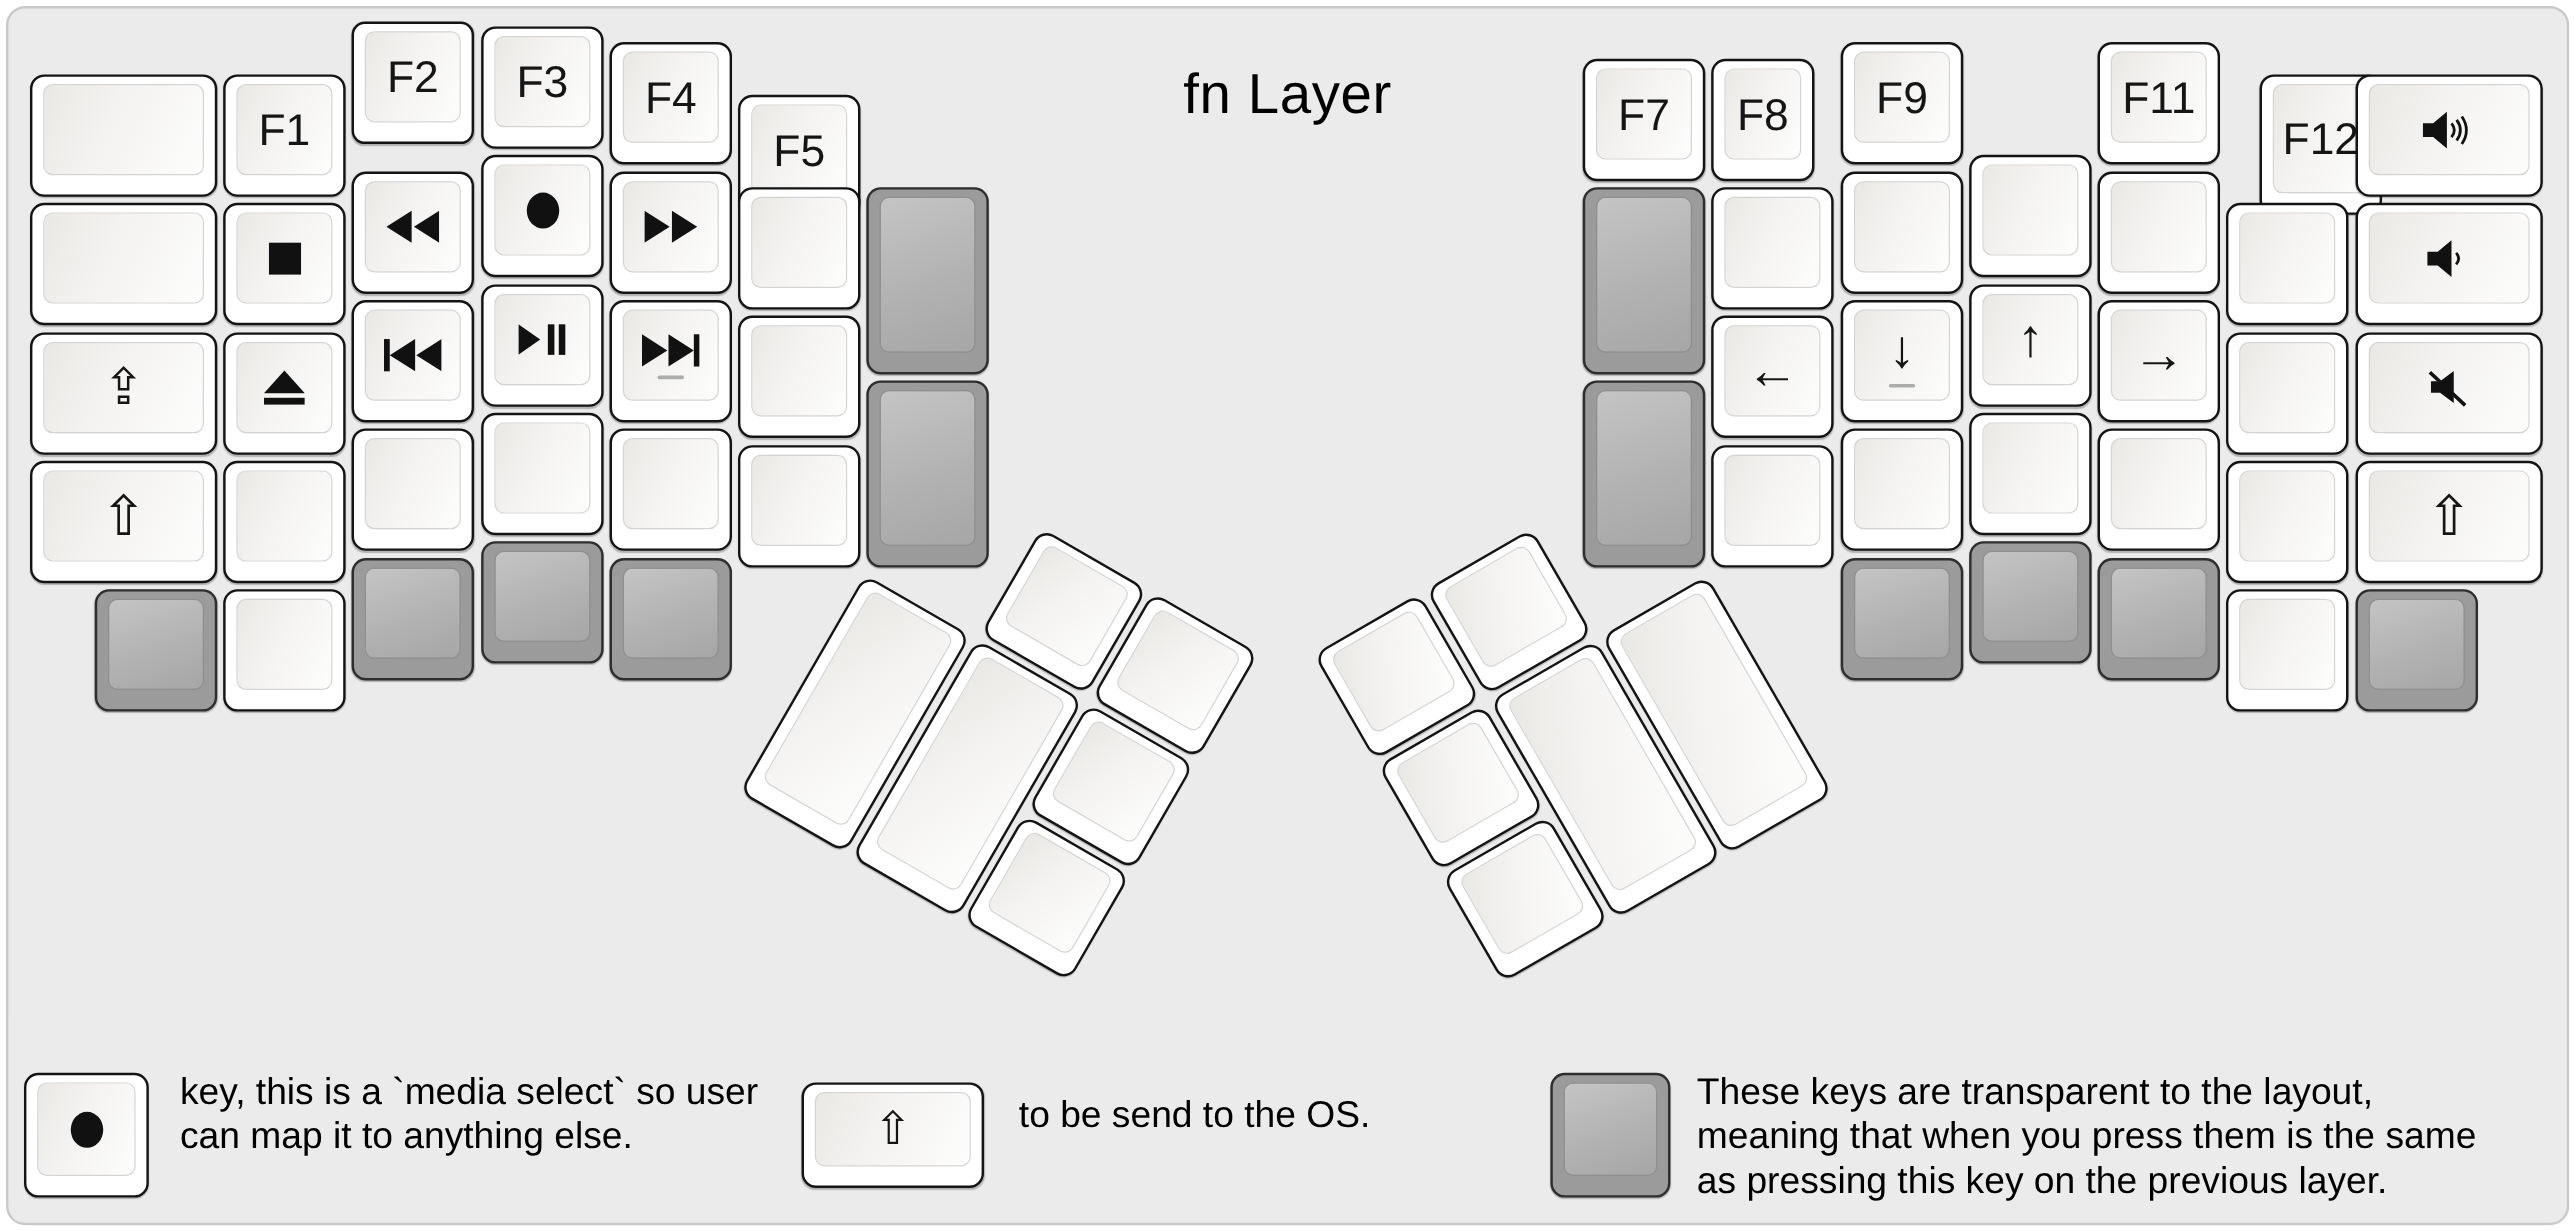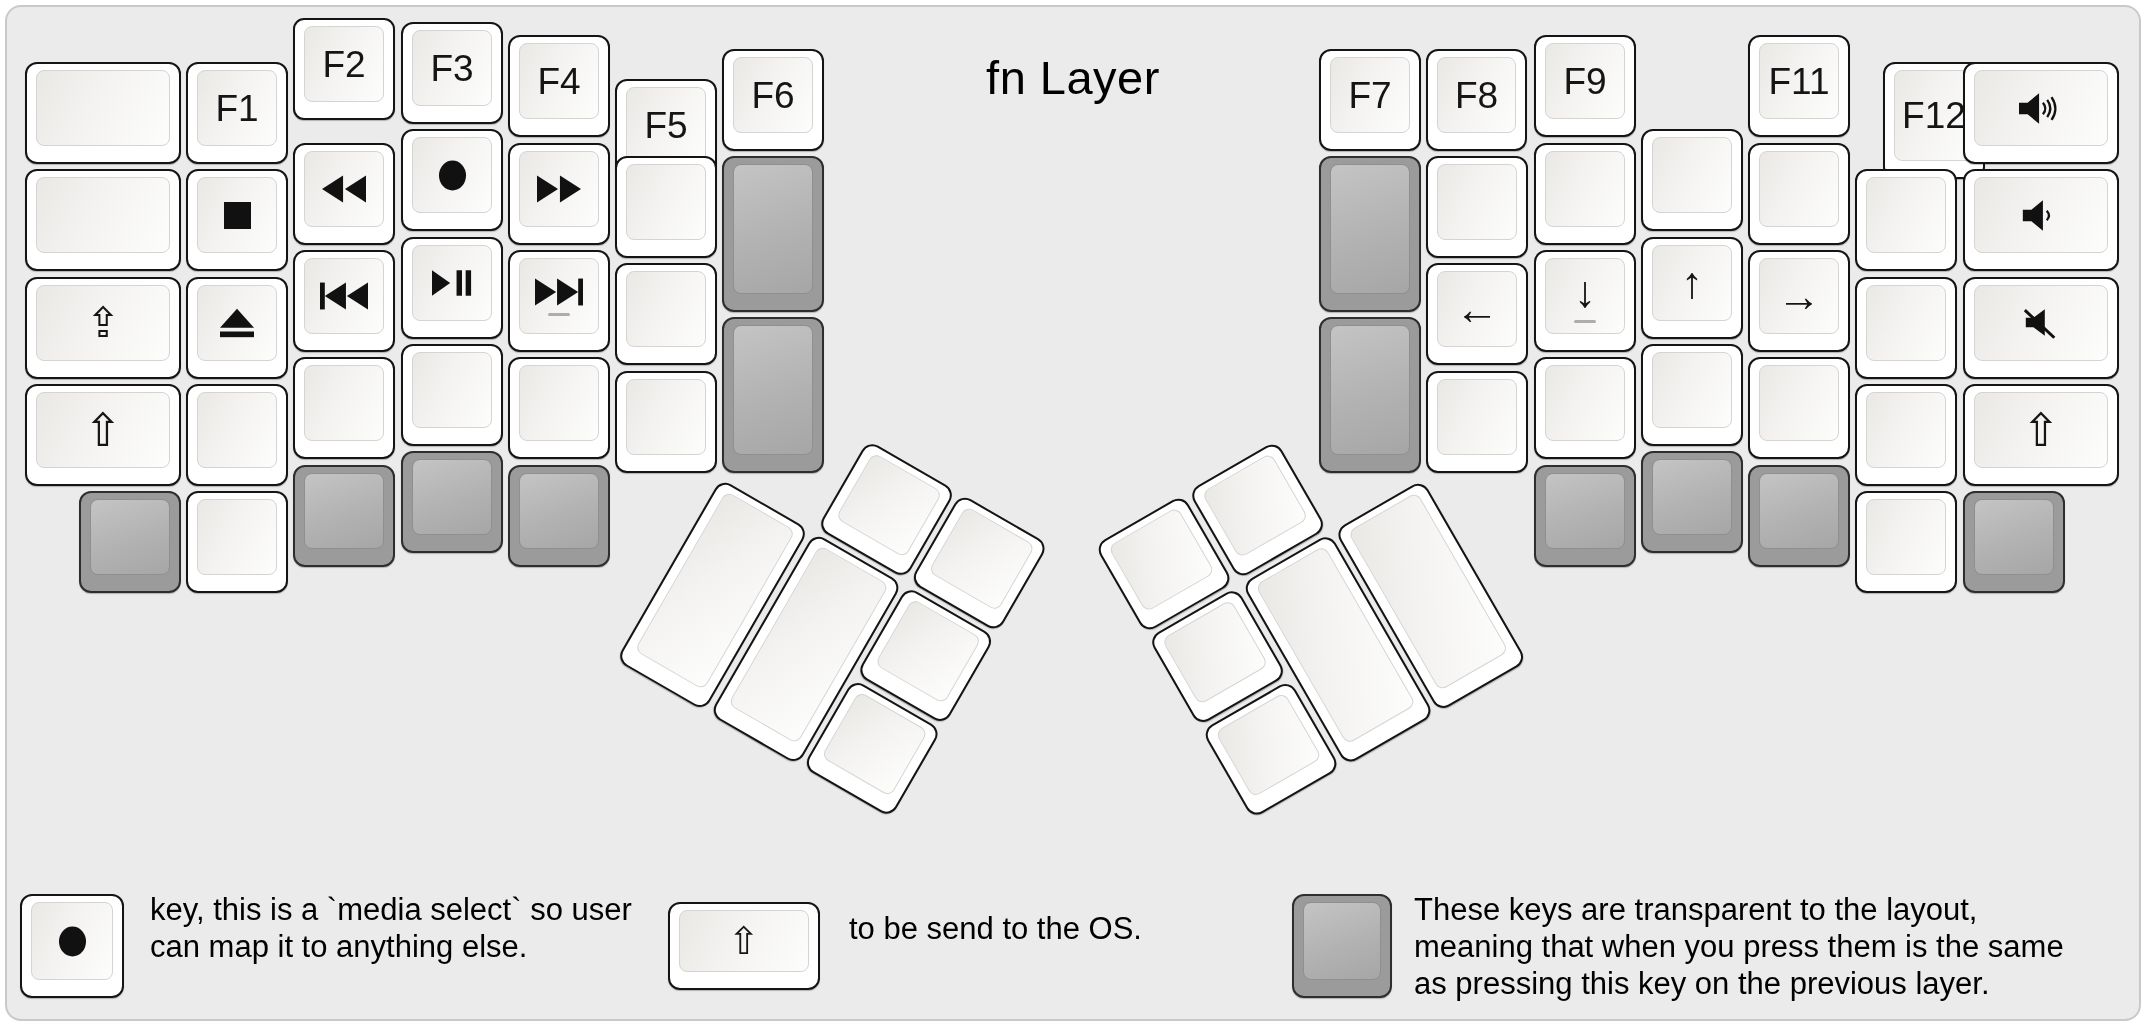--- a/index.html
+++ b/index.html
@@ -185,25 +185,20 @@
     </div>
     <div class="key" style="left: 615px; top: 156px; width: 102px; height: 102px;">
       <div class="cap"></div>
     </div>
     <div class="key" style="left: 615px; top: 263px; width: 102px; height: 102px;">
       <div class="cap"></div>
     </div>
     <div class="key" style="left: 615px; top: 371px; width: 102px; height: 102px;">
       <div class="cap"></div>
     </div>
-    <div class="key" style="left: 722px; top: 49px; width: 102px; height: 102px;">
-      <div class="cap">
-        <div class="label">F6</div>
-      </div>
-    </div>
     <div class="key gray" style="left: 722px; top: 156px; width: 102px; height: 156px;">
       <div class="cap"></div>
     </div>
     <div class="key gray" style="left: 722px; top: 317px; width: 102px; height: 156px;">
       <div class="cap"></div>
     </div>
     <div class="key gray" style="left: 79px; top: 491px; width: 102px; height: 102px;">
       <div class="cap"></div>
     </div>
     <div class="key" style="left: 186px; top: 491px; width: 102px; height: 102px;">
@@ -222,21 +217,21 @@
       <div class="cap">
         <div class="label">F7</div>
       </div>
     </div>
     <div class="key gray" style="left: 1319px; top: 156px; width: 102px; height: 156px;">
       <div class="cap"></div>
     </div>
     <div class="key gray" style="left: 1319px; top: 317px; width: 102px; height: 156px;">
       <div class="cap"></div>
     </div>
-    <div class="key" style="left: 1426px; top: 49px; width: 101px; height: 102px;">
+    <div class="key" style="left: 1426px; top: 49px; width: 86px; height: 102px;">
       <div class="cap">
         <div class="label">F8</div>
       </div>
     </div>
     <div class="key" style="left: 1426px; top: 156px; width: 102px; height: 102px;">
       <div class="cap"></div>
     </div>
     <div class="key" style="left: 1426px; top: 263px; width: 102px; height: 102px;">
       <div class="cap">
         <div class="label arrow">←</div>

